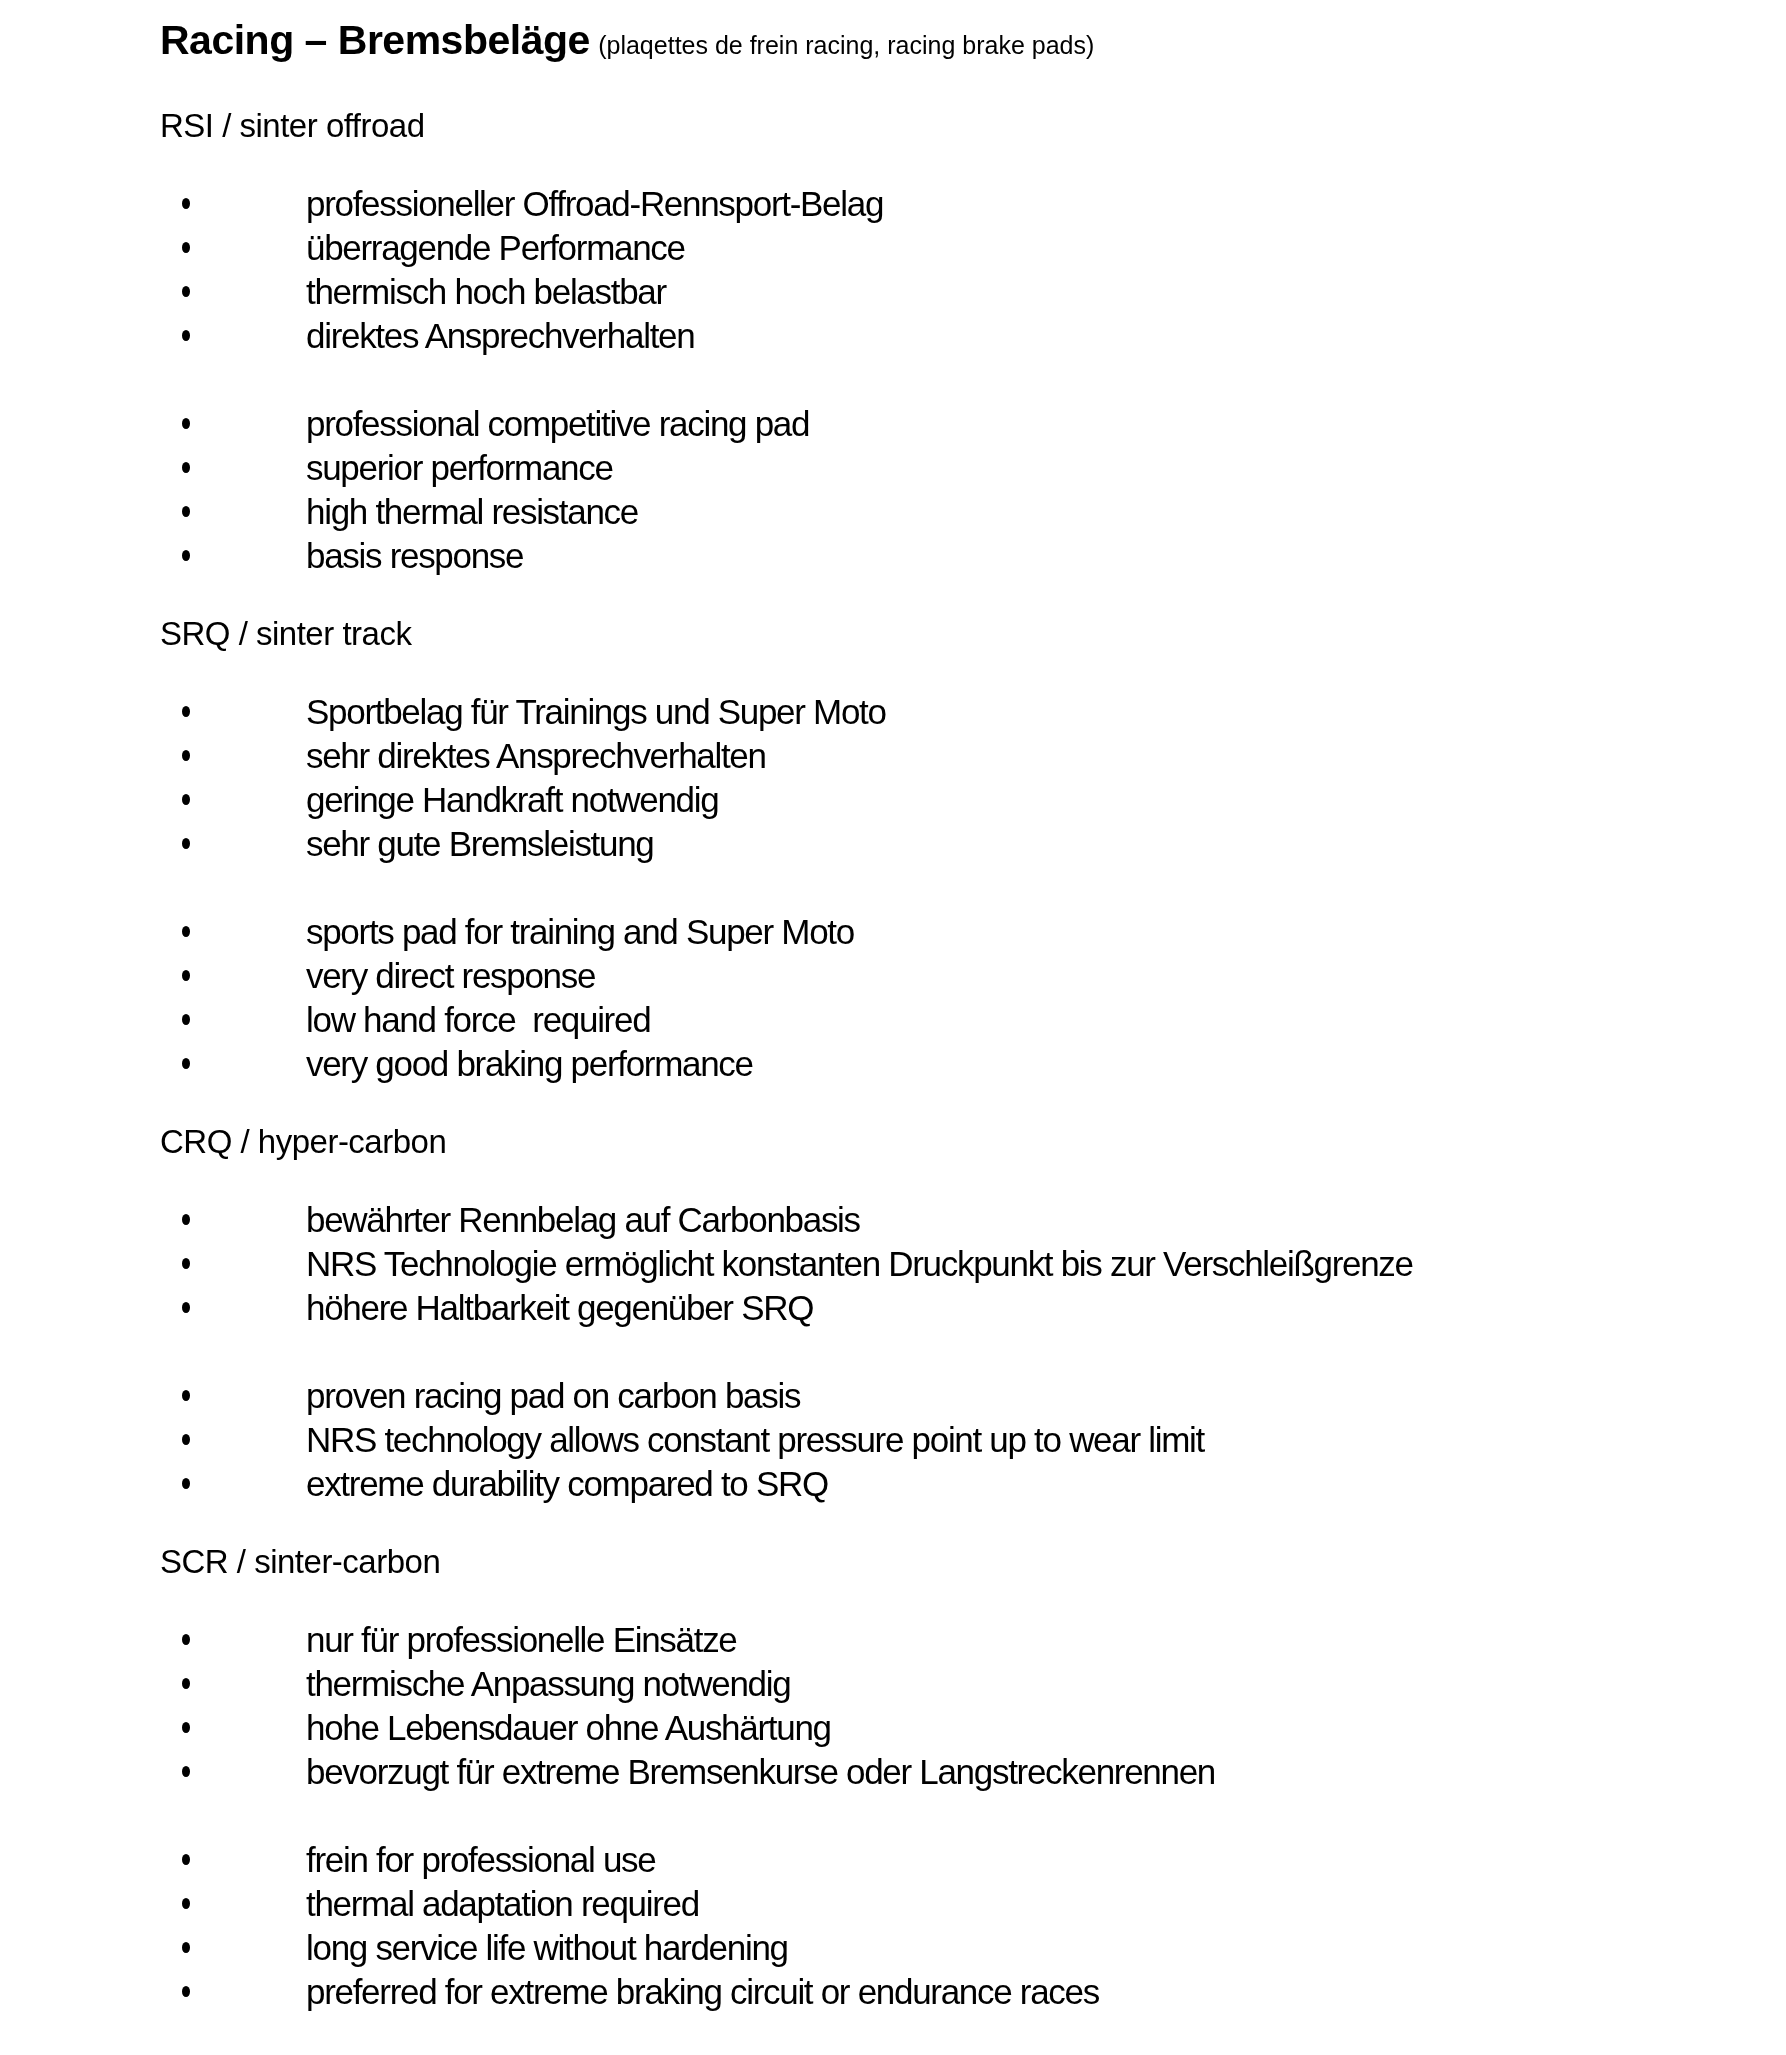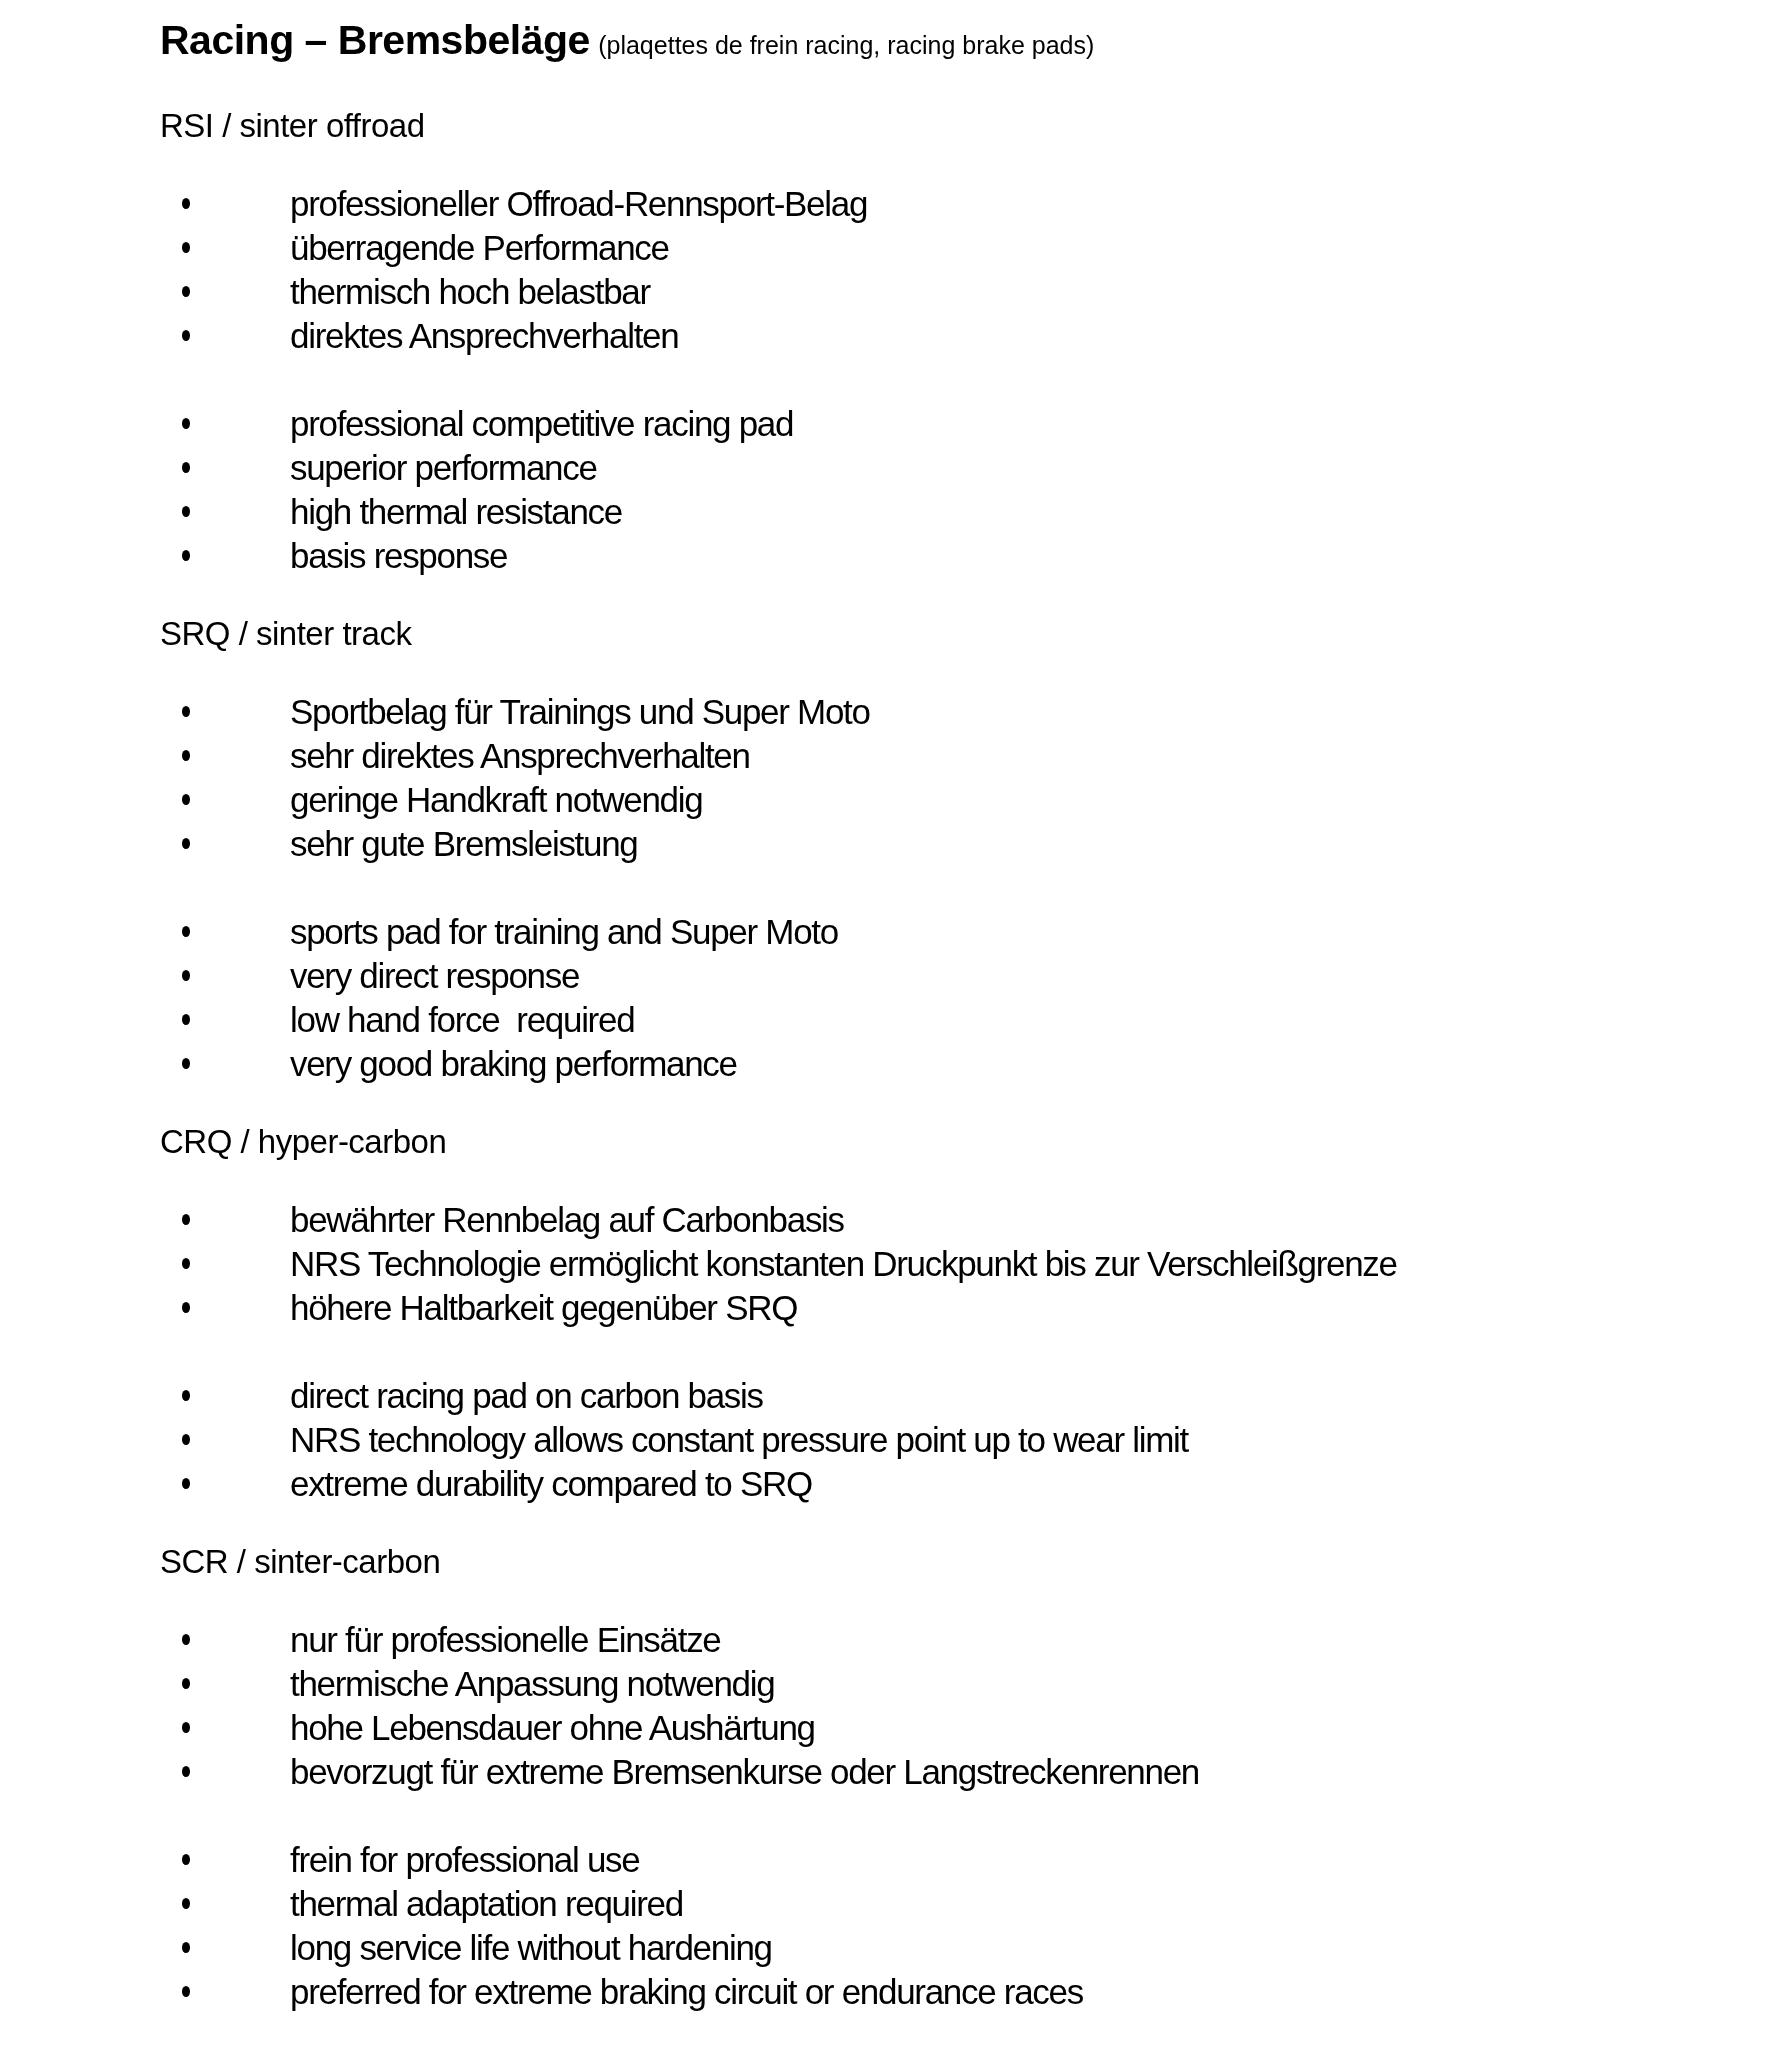--- a/index.html
+++ b/index.html
@@ -48,20 +48,21 @@
   }
   li.bullet-item {
     font-size: 35px;
     line-height: 44px;
     letter-spacing: -1.3px;
     padding-left: 130px;
     position: relative;
   }
   li.bullet-item .li-text {
     white-space: pre-wrap;
+    margin-left: 16px;
   }
   .bullet {
     position: absolute;
     left: 22px;
     top: 16.3px;
     width: 8px;
     height: 11px;
     border-radius: 50%;
     background: #000000;
   }
@@ -106,21 +107,21 @@
   </section>
 
   <section>
     <h2 class="section-heading">CRQ / hyper-carbon</h2>
     <ul class="bullet-list de">
       <li class="bullet-item"><span class="bullet"></span><span class="li-text">bewährter Rennbelag auf Carbonbasis</span></li>
       <li class="bullet-item"><span class="bullet"></span><span class="li-text">NRS Technologie ermöglicht konstanten Druckpunkt bis zur Verschleißgrenze</span></li>
       <li class="bullet-item"><span class="bullet"></span><span class="li-text">höhere Haltbarkeit gegenüber SRQ</span></li>
     </ul>
     <ul class="bullet-list en">
-      <li class="bullet-item"><span class="bullet"></span><span class="li-text">direct racing pad on carbon basis</span></li>
+      <li class="bullet-item"><span class="bullet"></span><span class="li-text">proven racing pad on carbon basis</span></li>
       <li class="bullet-item"><span class="bullet"></span><span class="li-text">NRS technology allows constant pressure point up to wear limit</span></li>
       <li class="bullet-item"><span class="bullet"></span><span class="li-text">extreme durability compared to SRQ</span></li>
     </ul>
   </section>
 
   <section>
     <h2 class="section-heading">SCR / sinter-carbon</h2>
     <ul class="bullet-list de">
       <li class="bullet-item"><span class="bullet"></span><span class="li-text">nur für professionelle Einsätze</span></li>
       <li class="bullet-item"><span class="bullet"></span><span class="li-text">thermische Anpassung notwendig</span></li>

